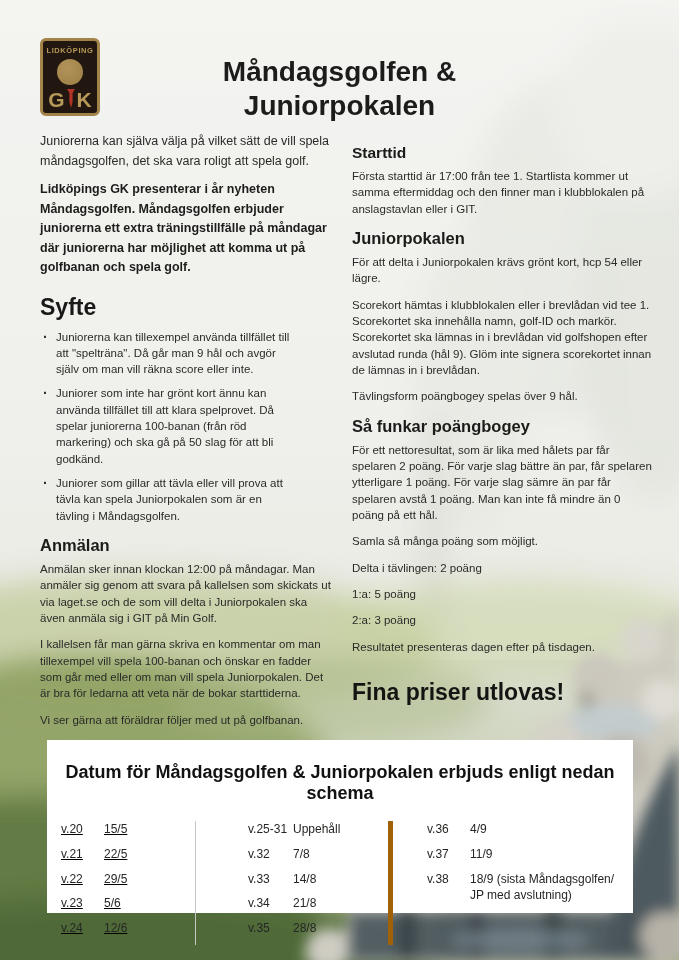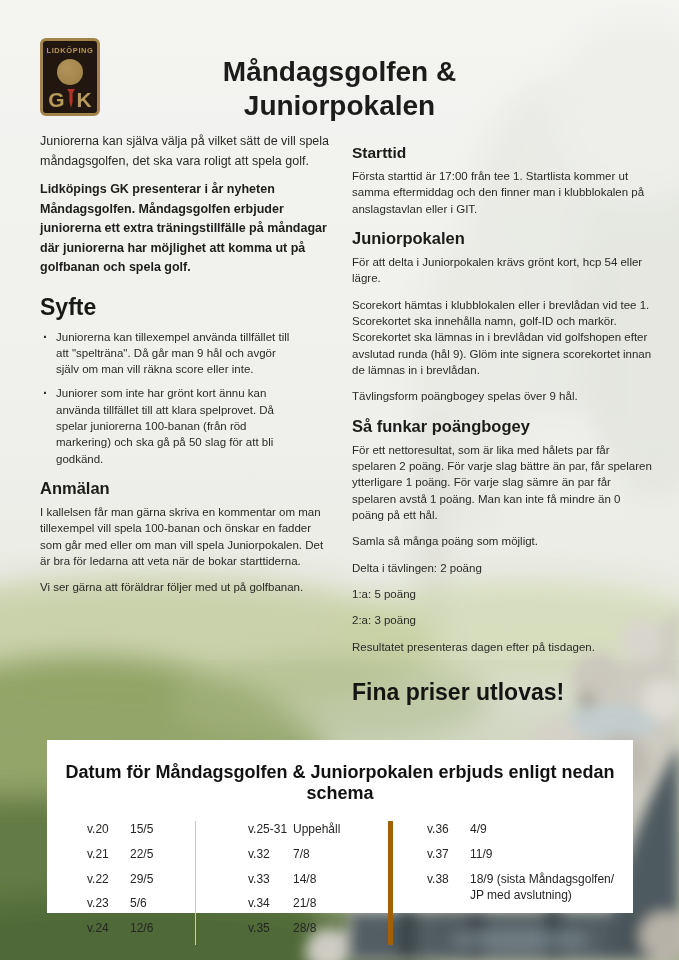--- a/index.html
+++ b/index.html
@@ -40,21 +40,21 @@
   ul.bullets li::before{content:"\00B7";position:absolute;left:3px;top:-1px;font-weight:bold;font-size:14px;}
   .merit-line{margin:0 0 9px;font-size:11.5px;}
   h2.prizes{font-size:23px;font-weight:bold;color:#141412;margin:24px 0 0;}
 
   
   .schedule{position:absolute;left:47px;top:740px;width:586px;height:173px;background:#ffffff;
             box-sizing:border-box;padding-top:22px;}
   .schedule-title{text-align:center;font-size:18px;font-weight:bold;color:#121212;margin:0;}
   .s-grid{display:flex;align-items:stretch;margin-top:17px;}
   .s-col{box-sizing:border-box;}
-  .s-col1{width:148px;padding-left:40px;}
+  .s-col1{width:148px;padding-left:14px;text-decoration:underline;}
   .s-col2{width:193px;padding-left:52px;border-left:1px solid #c7c7c5;}
   .s-col3{flex:1;padding-left:34px;border-left:5px solid #a16207;}
   .s-row{display:flex;margin-bottom:8px;font-size:12px;color:#262624;line-height:1.4;}
   .s-week{width:43px;flex-shrink:0;}
   .s-col2 .s-week{width:45px;}
   .s-date{flex:1;padding-right:10px;}
 </style>
 </head>
 <body>
 
@@ -146,23 +146,25 @@
     <h1 class="title"><span>Måndagsgolfen &amp;</span><br><span>Juniorpokalen</span></h1>
 
     <section class="col col-left">
       <p class="lead">Juniorerna kan själva välja på vilket sätt de vill spela måndagsgolfen, det ska vara roligt att spela golf.</p>
       <p class="lead lead-bold">Lidköpings GK presenterar i år nyheten Måndagsgolfen. Måndagsgolfen erbjuder juniorerna ett extra träningstillfälle på måndagar där juniorerna har möjlighet att komma ut på golfbanan och spela golf.</p>
 
       <h2 class="big">Syfte</h2>
       <ul class="bullets">
         <li>Juniorerna kan tillexempel använda tillfället till att "spelträna". Då går man 9 hål och avgör själv om man vill räkna score eller inte.</li>
         <li>Juniorer som inte har grönt kort ännu kan använda tillfället till att klara spelprovet. Då spelar juniorerna 100-banan (från röd markering) och ska gå på 50 slag för att bli godkänd.</li>
+        <li>Juniorer som gillar att tävla eller vill prova att tävla kan spela Juniorpokalen som är en tävling i Måndagsgolfen.</li>
       </ul>
 
       <h3 class="sub">Anmälan</h3>
+      <p>Anmälan sker innan klockan 12:00 på måndagar. Man anmäler sig genom att svara på kallelsen som skickats ut via laget.se och de som vill delta i Juniorpokalen ska även anmäla sig i GIT på Min Golf.</p>
       <p>I kallelsen får man gärna skriva en kommentar om man tillexempel vill spela 100-banan och önskar en fadder som går med eller om man vill spela Juniorpokalen. Det är bra för ledarna att veta när de bokar starttiderna.</p>
       <p>Vi ser gärna att föräldrar följer med ut på golfbanan.</p>
     </section>
 
     <section class="col col-right">
       <h3 class="sub sub-sm">Starttid</h3>
       <p>Första starttid är 17:00 från tee 1. Startlista kommer ut samma eftermiddag och den finner man i klubblokalen på anslagstavlan eller i GIT.</p>
 
       <h3 class="sub">Juniorpokalen</h3>
       <p>För att delta i Juniorpokalen krävs grönt kort, hcp 54 eller lägre.</p>

